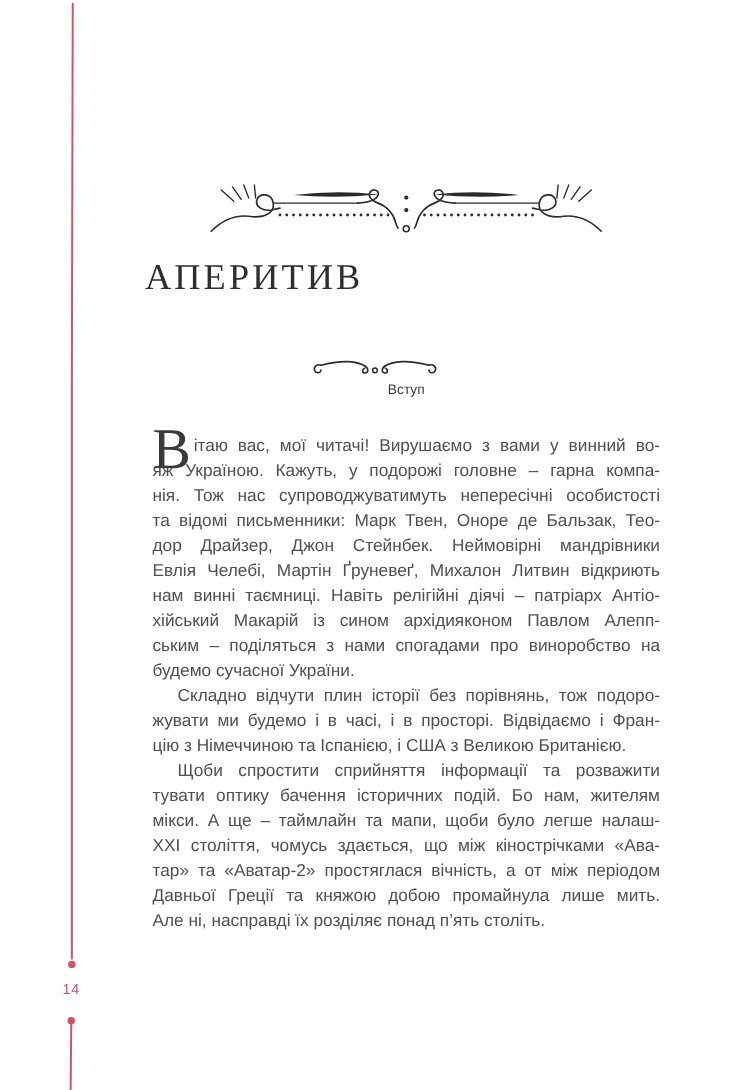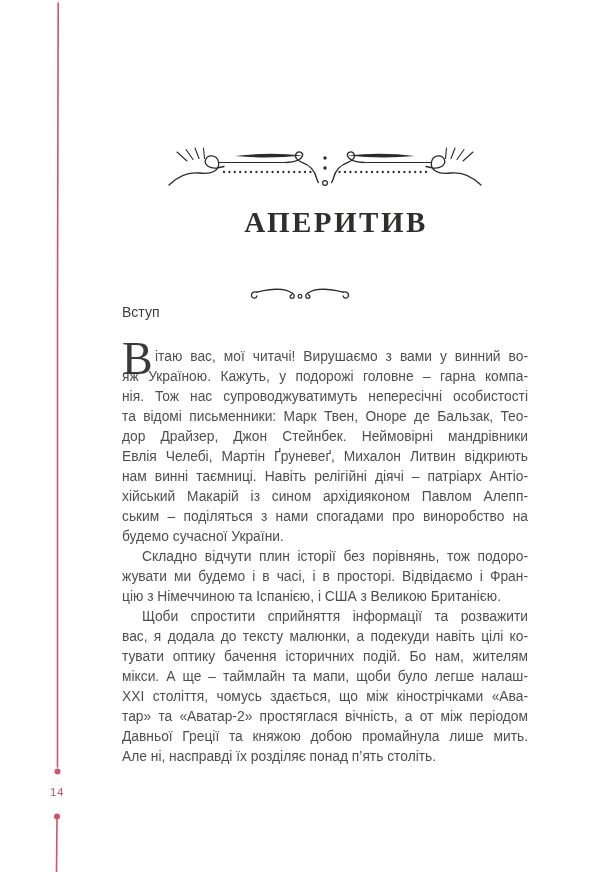--- a/index.html
+++ b/index.html
@@ -10,27 +10,27 @@
   
   .rail{position:absolute;left:0;top:0;width:80px;height:872px;}
   .pagenum{
     position:absolute;left:44px;top:786px;width:26px;text-align:center;
     font-size:11.5px;color:#c9566b;letter-spacing:.5px;
   }
   
   .orn-big{position:absolute;left:167px;top:147px;width:316px;height:46px;}
   .orn-small{position:absolute;left:247px;top:286px;width:106px;height:16px;}
   .title{
-    position:absolute;left:133px;top:204px;width:406px;text-align:center;
+    position:absolute;left:116px;top:204px;width:406px;text-align:left;
     font-family:"Liberation Serif",serif;font-size:29px;line-height:36px;
-    letter-spacing:2.5px;color:#2f2e2c;font-weight:700;
+    letter-spacing:2.5px;color:#2f2e2c;font-weight:400;
   }
   .subtitle{
-    position:absolute;left:122px;top:302px;width:406px;text-align:left;
-    font-size:14px;line-height:20px;color:#3c3c3c;
+    position:absolute;left:122px;top:302px;width:406px;text-align:center;
+    font-size:11px;line-height:20px;color:#3c3c3c;
   }
   
   .bodytext{
     position:absolute;left:122px;top:347px;width:406px;
     font-size:13.8px;line-height:20px;color:#4f4f4f;
   }
   .line{text-align:justify;text-align-last:justify;height:20px;white-space:nowrap0;}
   .line.pend{text-align-last:left;}
   .line.indent{text-indent:20px;}
   .line.cap-line{padding-left:33px;}
@@ -149,21 +149,20 @@
     <div class="line">нам винні таємниці. Навіть релігійні діячі – патріарх Антіо-</div>
     <div class="line">хійський Макарій із сином архідияконом Павлом Алепп-</div>
     <div class="line">ським – поділяться з нами спогадами про виноробство на</div>
     <div class="line pend">будемо сучасної України.</div>
 
     <div class="line indent">Складно відчути плин історії без порівнянь, тож подоро-</div>
     <div class="line">жувати ми будемо і в часі, і в просторі. Відвідаємо і Фран-</div>
     <div class="line pend">цію з Німеччиною та Іспанією, і США з Великою Британією.</div>
 
     <div class="line indent">Щоби спростити сприйняття інформації та розважити</div>
-    <div class="line">вас, я додала до тексту малюнки, а подекуди навіть цілі ко-</div>
     <div class="line">тувати оптику бачення історичних подій. Бо нам, жителям</div>
     <div class="line">мікси. А ще – таймлайн та мапи, щоби було легше налаш-</div>
     <div class="line">ХХІ століття, чомусь здається, що між кінострічками «Ава-</div>
     <div class="line">тар» та «Аватар-2» простяглася вічність, а от між періодом</div>
     <div class="line">Давньої Греції та княжою добою промайнула лише мить.</div>
     <div class="line pend">Але ні, насправді їх розділяє понад п’ять століть.</div>
   </div>
 
 </div>
 

